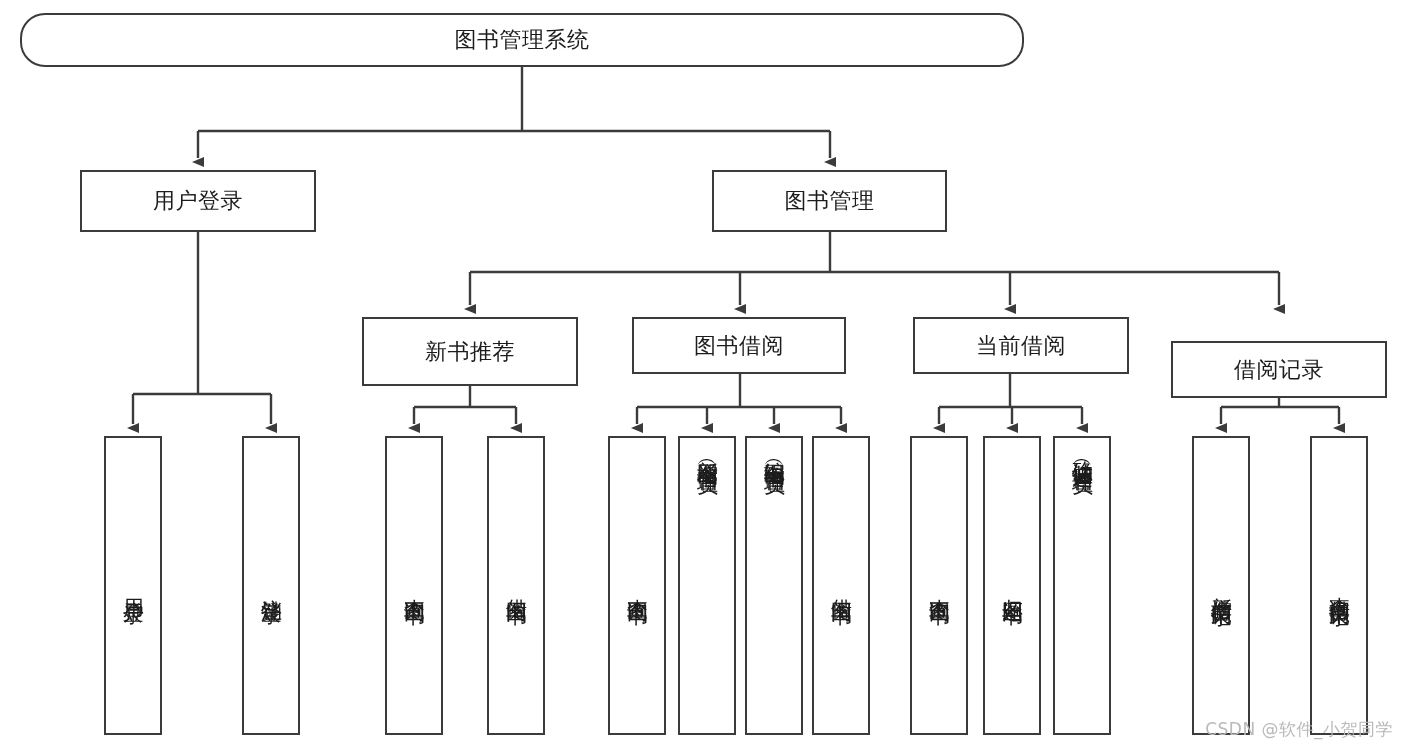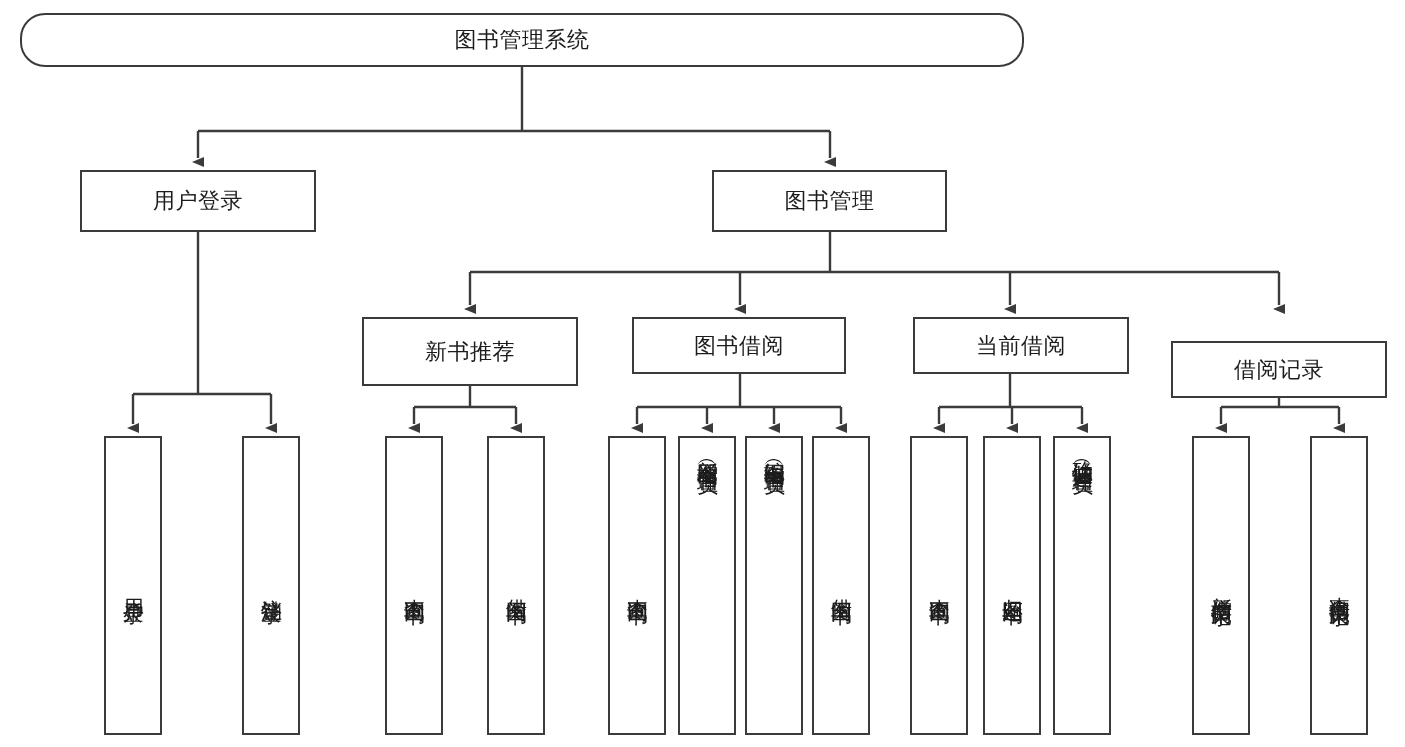--- a/index.html
+++ b/index.html
@@ -179,13 +179,14 @@
         <span class="node-label">确认归还（管理员）</span>
       </div>
       <div class="node leaf" style="left: 1192px; top: 436px; width: 58px; height: 299px;">
         <span class="node-label">新增借阅记录</span>
       </div>
       <div class="node leaf" style="left: 1310px; top: 436px; width: 58px; height: 299px;">
         <span class="node-label">查询借阅记录</span>
       </div>
     </div>
 
+  <div class="watermark">CSDN @软件_小贺同学</div>
 </div>
 
 </body></html>

